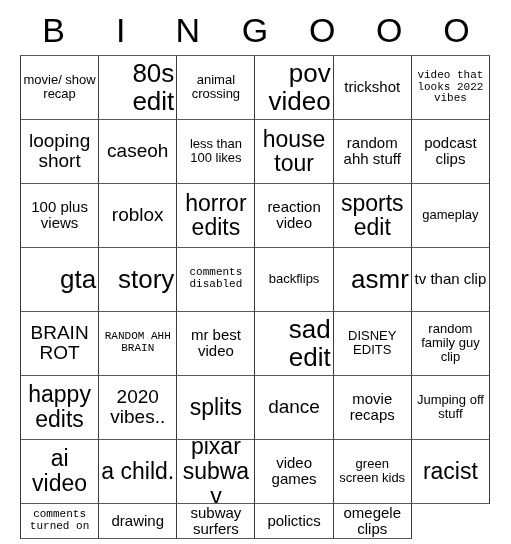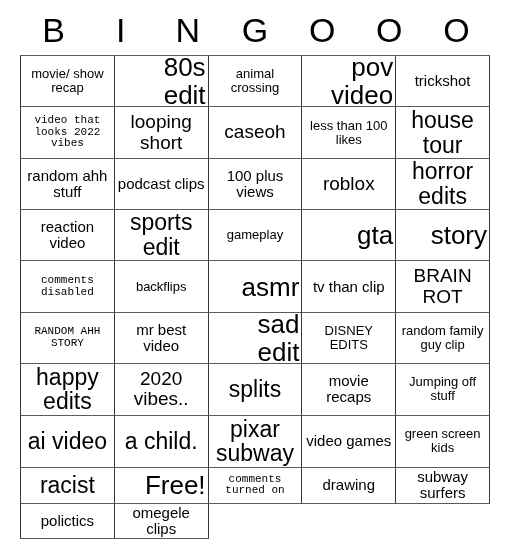--- a/index.html
+++ b/index.html
@@ -43,21 +43,21 @@
   .grid {
     position: absolute;
     left: 20px;
     top: 55px;
     width: 470px;
     height: 484px;
     border-top: 1.5px solid #5a5a5a;
     border-left: 1.5px solid #3a3a3a;
     box-sizing: border-box;
     display: grid;
-    grid-template-columns: repeat(5, 1fr);
+    grid-template-columns: repeat(6, 1fr);
     grid-template-rows: repeat(7, 1fr);
   }
   .cell {
     border-right: 1.5px solid #3a3a3a;
     border-bottom: 1.5px solid #5a5a5a;
     box-sizing: border-box;
     display: flex;
     align-items: center;
     justify-content: center;
     text-align: center;
@@ -162,21 +162,21 @@
       <div class="cell s-xxl">
         <span>asmr</span>
       </div>
       <div class="cell s-md">
         <span>tv than clip</span>
       </div>
       <div class="cell s-lg">
         <span>BRAIN ROT</span>
       </div>
       <div class="cell s-xs">
-        <span>RANDOM AHH STORY</span>
+        <span>RANDOM AHH BRAIN</span>
       </div>
       <div class="cell s-md">
         <span>mr best video</span>
       </div>
       <div class="cell s-xxl">
         <span>sad edit</span>
       </div>
       <div class="cell s-sm">
         <span>DISNEY EDITS</span>
       </div>
@@ -185,20 +185,23 @@
       </div>
       <div class="cell s-xl">
         <span>happy edits</span>
       </div>
       <div class="cell s-lg">
         <span>2020 vibes..</span>
       </div>
       <div class="cell s-xl">
         <span>splits</span>
       </div>
+      <div class="cell s-lg">
+        <span>dance</span>
+      </div>
       <div class="cell s-md">
         <span>movie recaps</span>
       </div>
       <div class="cell s-sm">
         <span>Jumping off stuff</span>
       </div>
       <div class="cell s-xl">
         <span>ai video</span>
       </div>
       <div class="cell s-xl">
@@ -208,23 +211,20 @@
         <span>pixar subway</span>
       </div>
       <div class="cell s-md">
         <span>video games</span>
       </div>
       <div class="cell s-sm">
         <span>green screen kids</span>
       </div>
       <div class="cell s-xl">
         <span>racist</span>
-      </div>
-      <div class="cell s-xxl">
-        <span>Free!</span>
       </div>
       <div class="cell s-xs">
         <span>comments turned on</span>
       </div>
       <div class="cell s-md">
         <span>drawing</span>
       </div>
       <div class="cell s-md">
         <span>subway surfers</span>
       </div>

